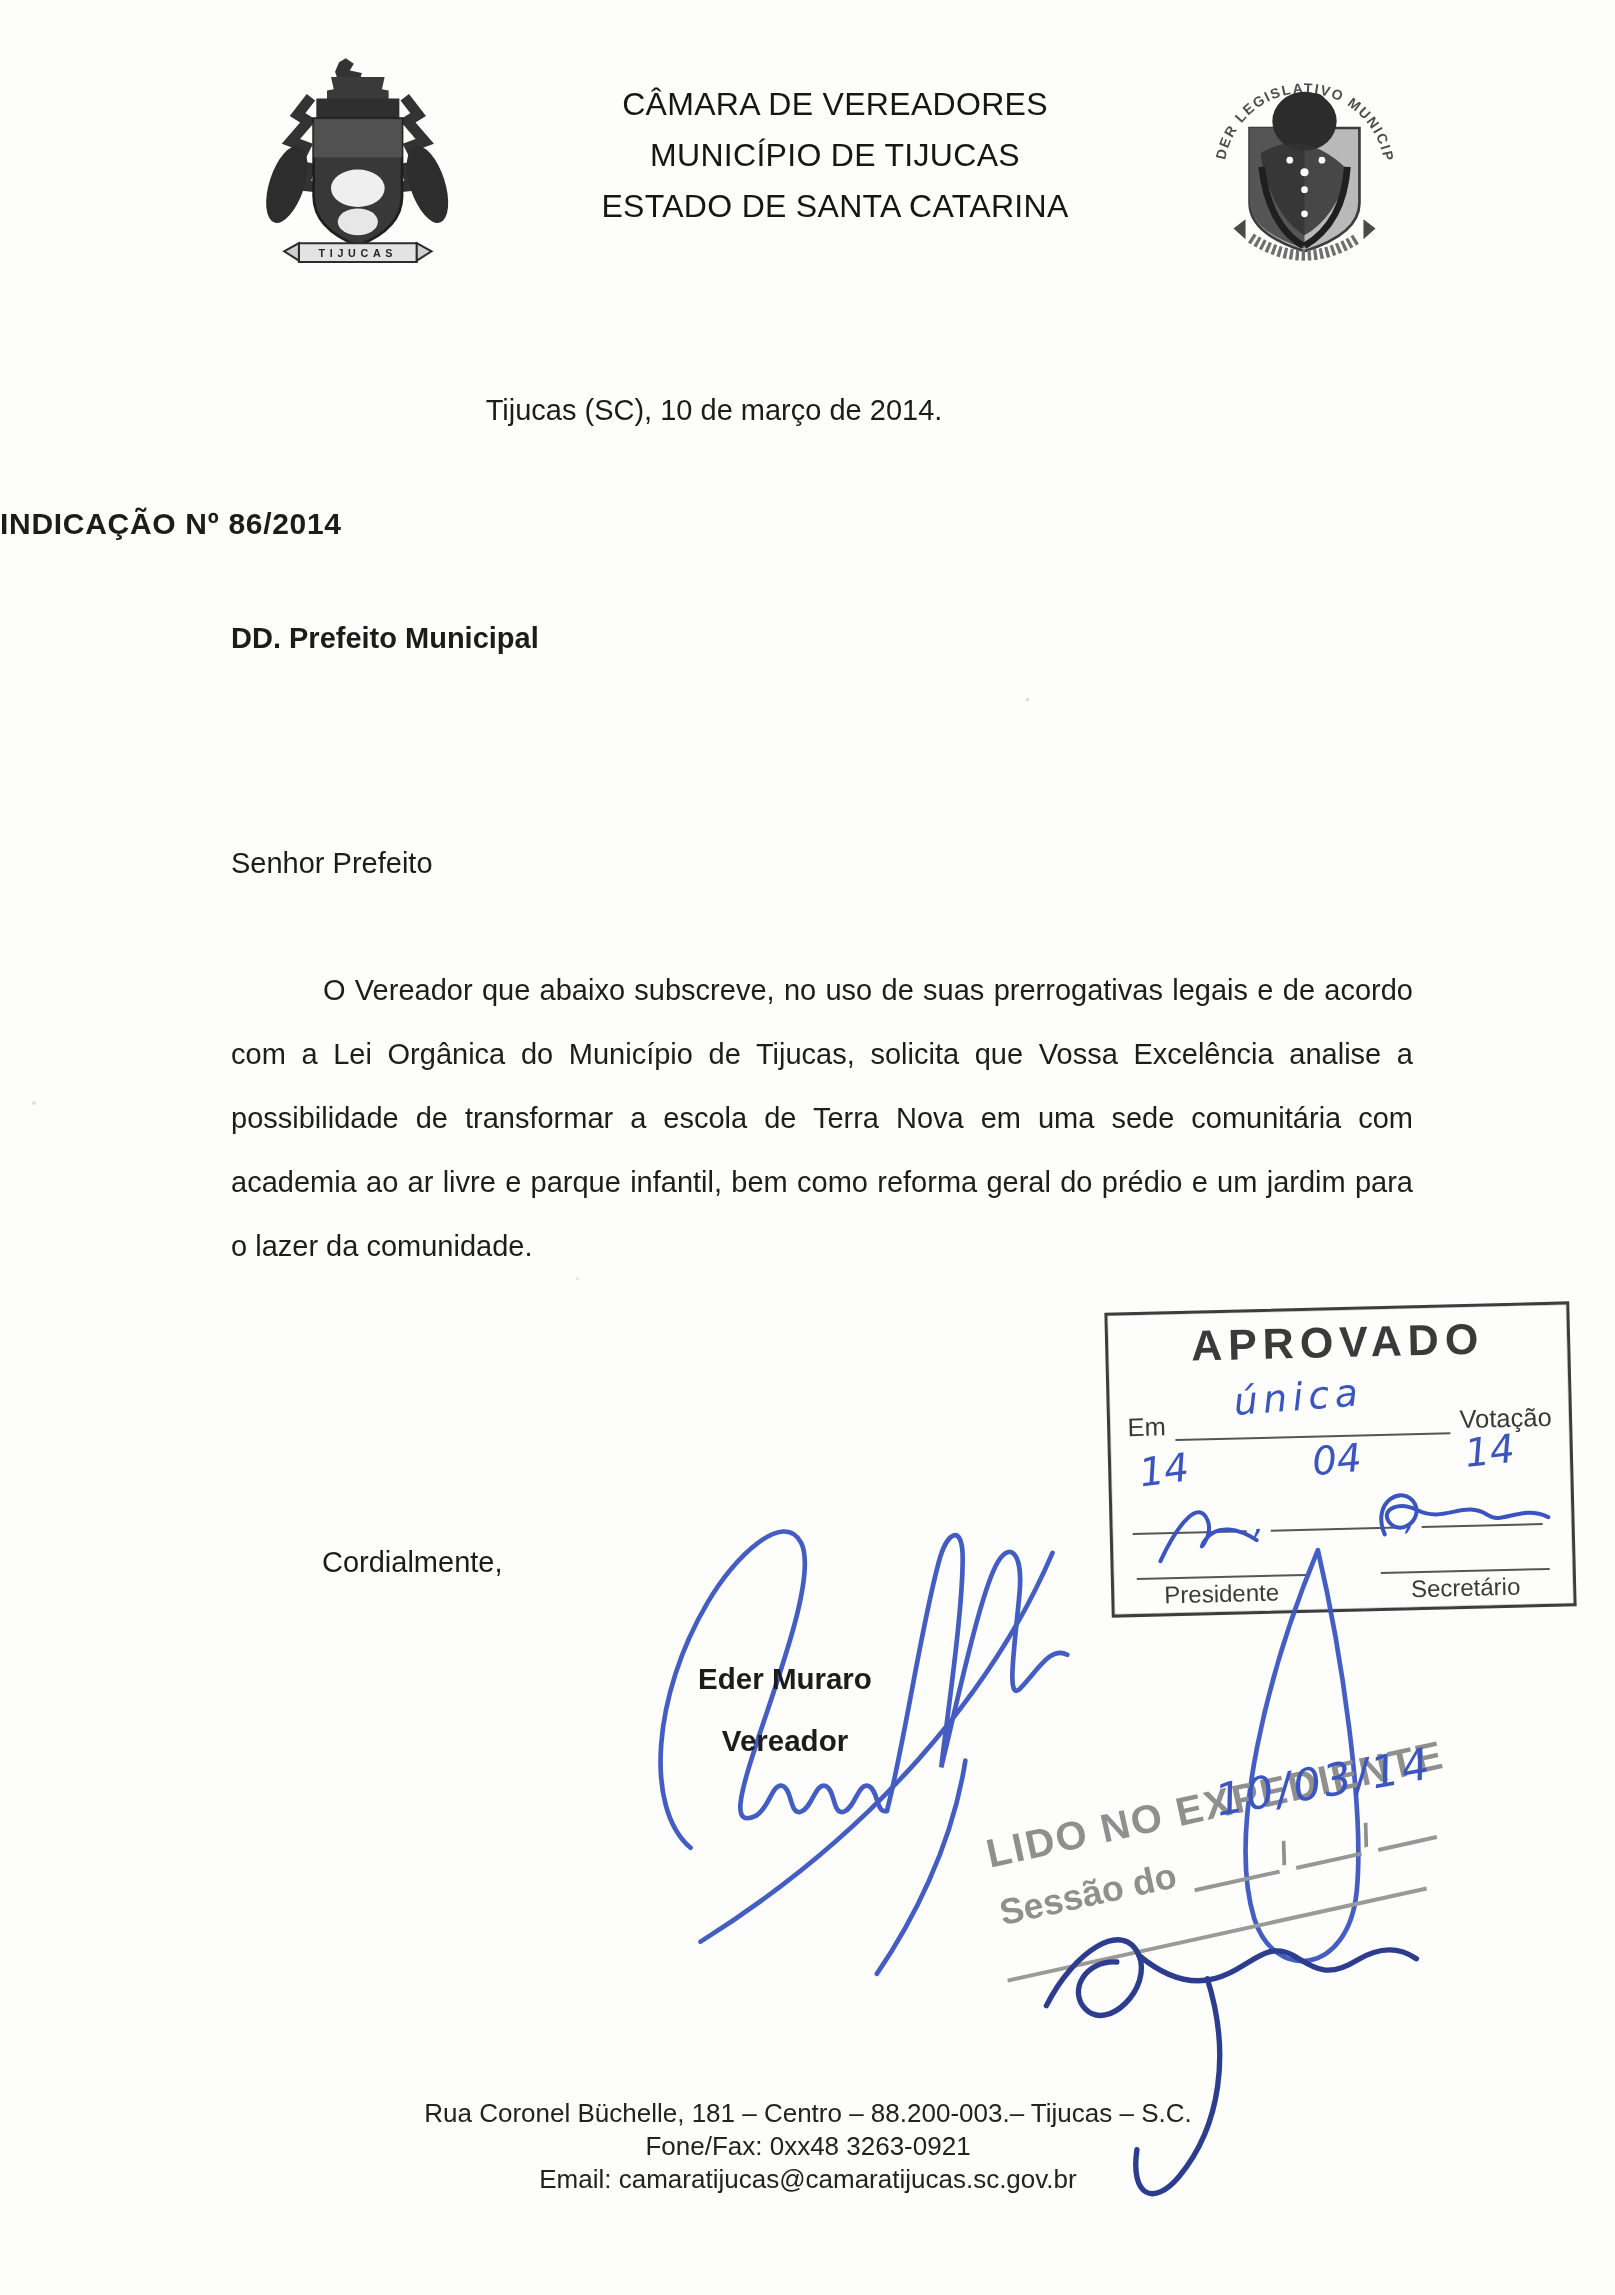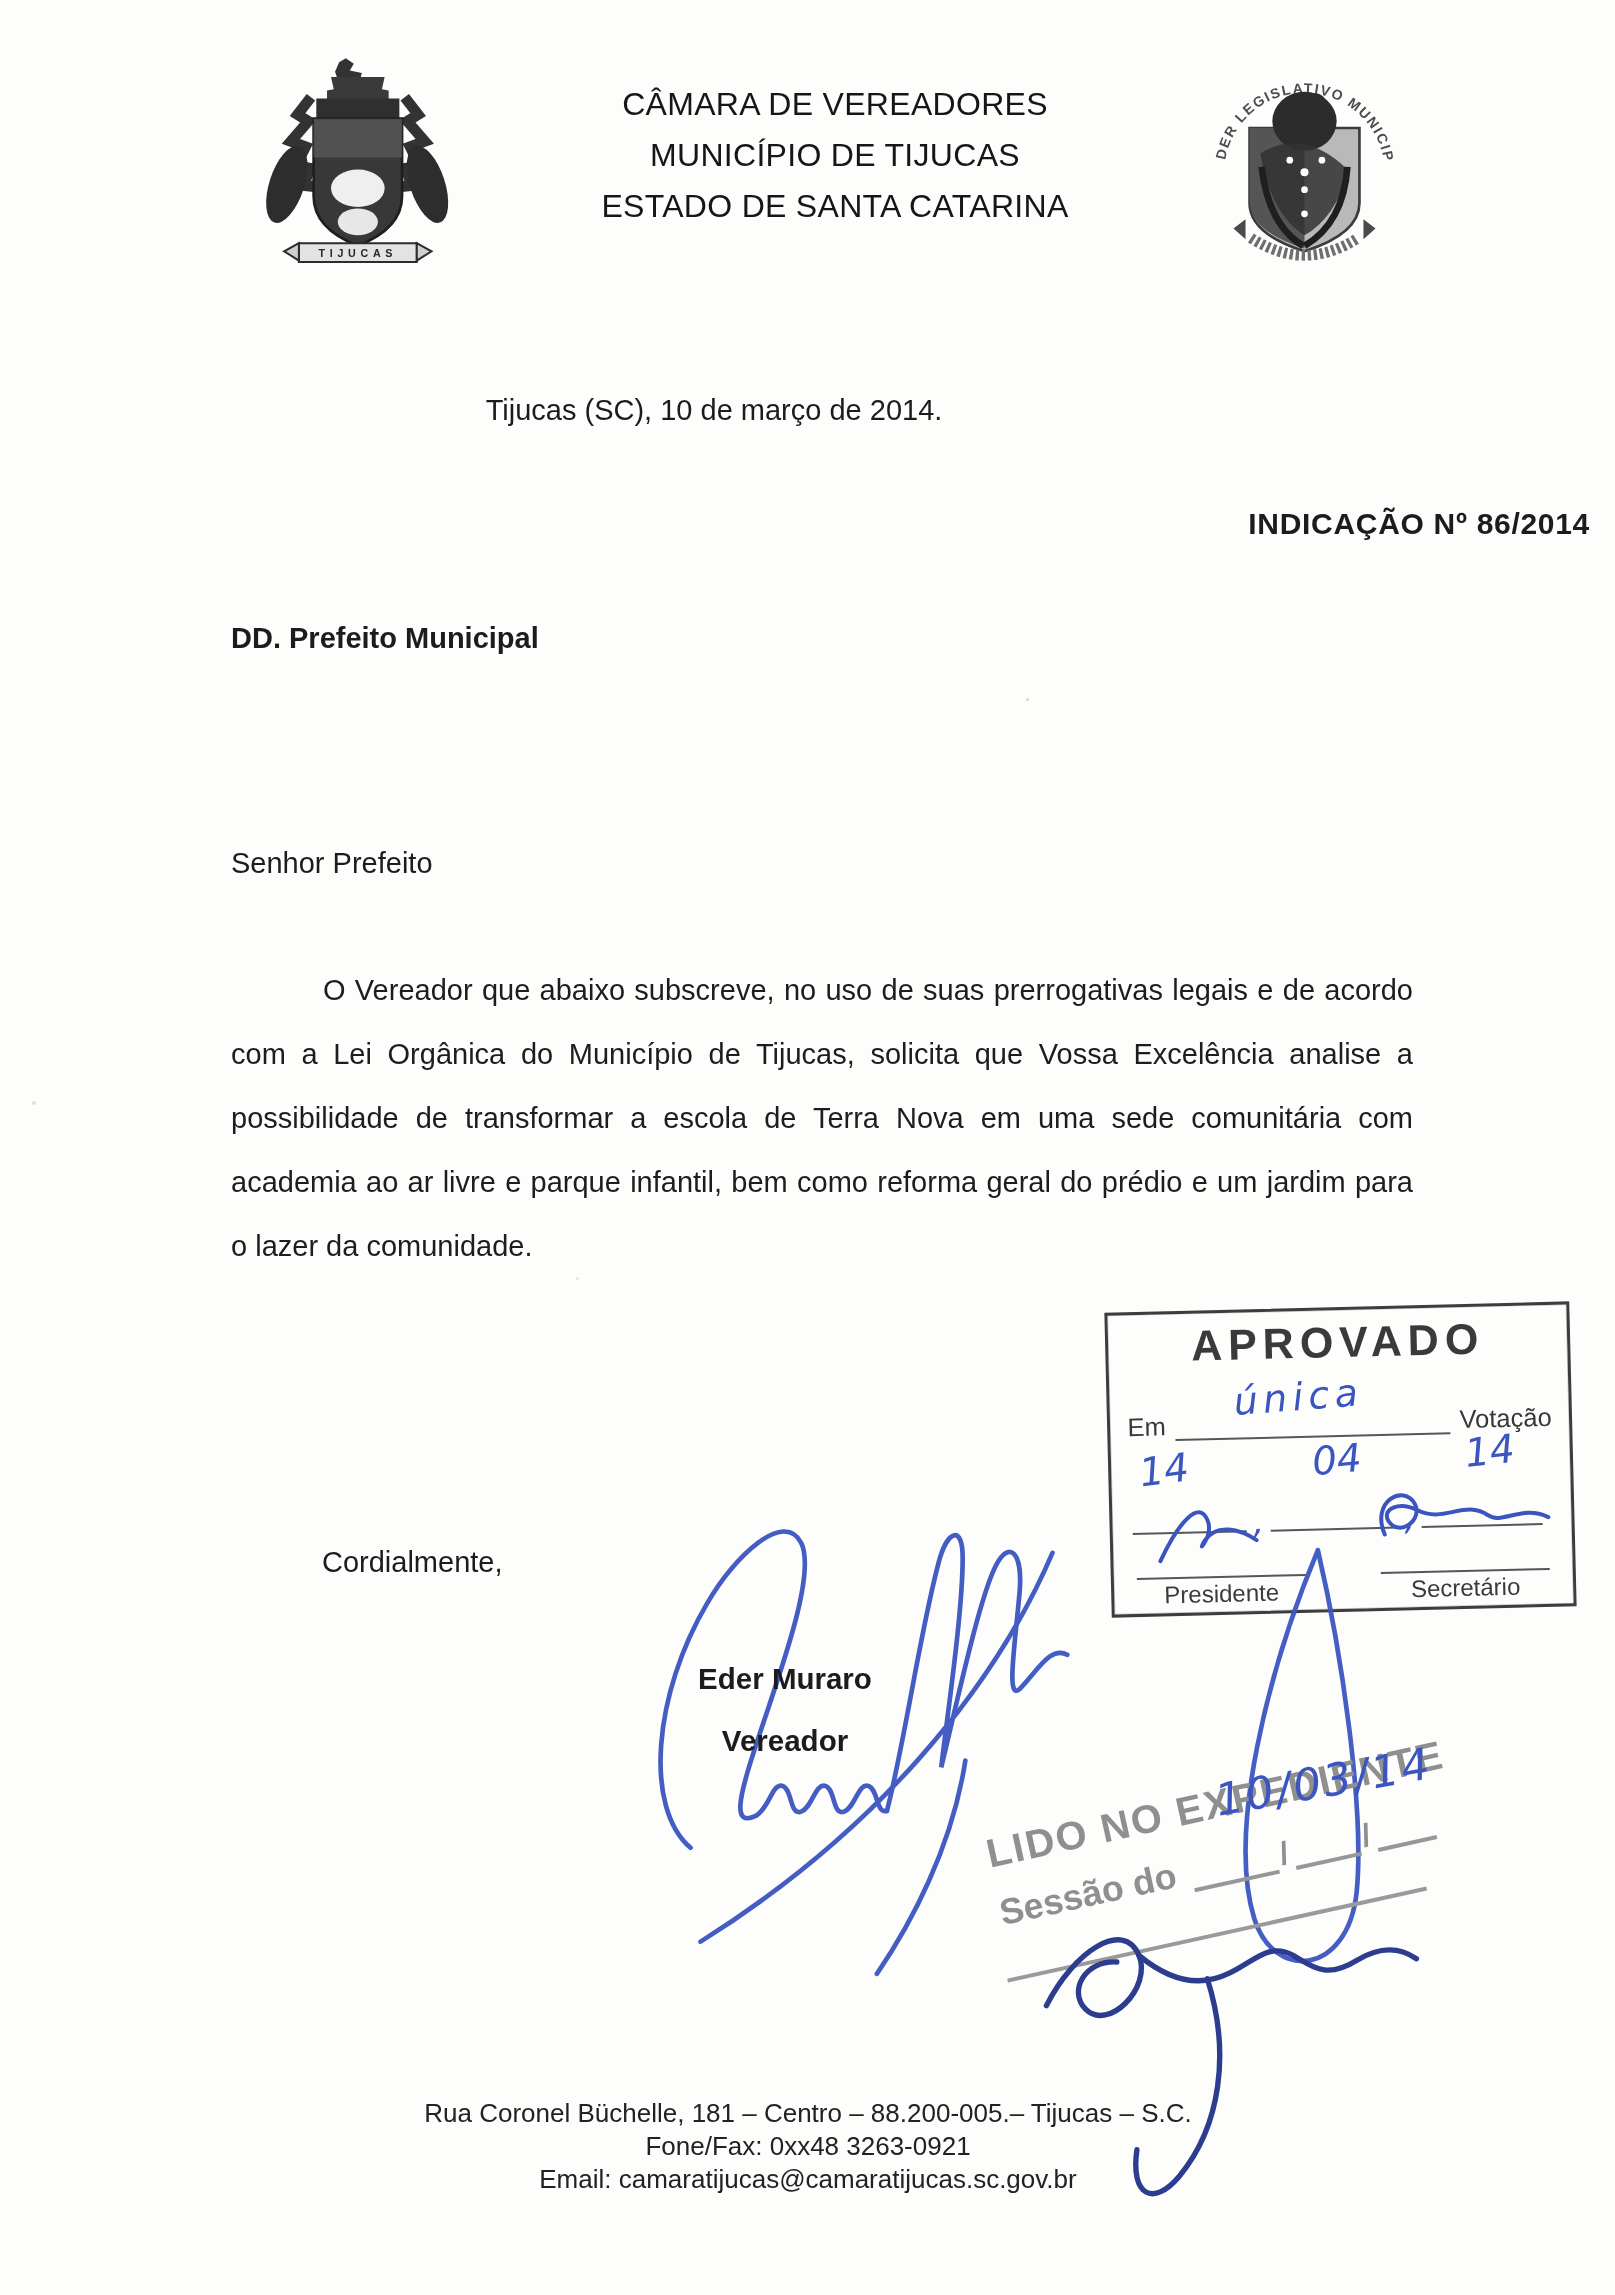--- a/index.html
+++ b/index.html
@@ -7,21 +7,21 @@
     position:relative;width:1616px;height:2295px;margin:0 auto;
     background:#fdfdfc;overflow:hidden;
     font-family:"Liberation Sans",sans-serif;color:#1c1c1c;
   }
   .abs{position:absolute;}
   
   .org-block{left:496px;top:79px;width:678px;text-align:center;
     font-weight:normal;font-size:32px;line-height:51px;color:#161616;letter-spacing:0.3px;}
   
   .dateline{left:0;top:394px;width:1428px;text-align:center;font-weight:normal;font-size:29px;}
-  .doc-title{left:0;top:507px;width:1590px;text-align:right;font-weight:bold;font-size:30px;letter-spacing:0.7px;}
+  .doc-title{left:0;top:507px;width:1590px;text-align:left;font-weight:bold;font-size:30px;letter-spacing:0.7px;}
   
   .addressee{left:231px;top:607px;font-weight:bold;font-size:29px;line-height:62px;}
   .salutation{left:231px;top:847px;font-size:29px;}
   
   .body-par{left:231px;top:958px;width:1182px;font-size:29px;line-height:64px;
     text-align:justify;text-indent:92px;color:#1d1d1d;}
   .justif{left:322px;top:1390px;font-size:29px;}
   .justif b{font-weight:bold;}
   .closing{left:322px;top:1546px;font-size:29px;}
   .signer{left:597px;top:1662px;width:376px;text-align:center;font-weight:bold;font-size:29.5px;}
@@ -193,21 +193,21 @@
 
   <svg class="abs" style="left:966px;top:1811px" width="496" height="416" viewBox="0 0 740 620">
     <g fill="none" stroke="#2c3c8f" stroke-width="8" stroke-linecap="round">
       <path d="M120 290 C 160 210, 235 160, 258 215 C 278 263, 212 330, 178 295 C 152 268, 178 222, 225 225"></path>
       <path d="M258 215 C 300 250, 345 265, 392 242 C 430 224, 452 195, 488 215 C 516 231, 536 252, 584 222 C 620 200, 650 205, 672 220"></path>
       <path d="M360 250 C 395 360, 380 470, 318 545 C 280 590, 245 575, 255 505"></path>
     </g>
   </svg>
 
   <div class="abs footer">
-    <div>Rua Coronel Büchelle, 181 – Centro – 88.200-005.– Tijucas – S.C.</div>
+    <div>Rua Coronel Büchelle, 181 – Centro – 88.200-003.– Tijucas – S.C.</div>
     <div>Fone/Fax: 0xx48 3263-0921</div>
     <div>Email: camaratijucas@camaratijucas.sc.gov.br</div>
   </div>
 
   <div class="speck" style="left:32px;top:1101px;width:4px;height:4px;opacity:.4"></div>
   <div class="speck" style="left:1026px;top:698px;width:3.4px;height:3.4px;opacity:.55"></div>
   <div class="speck" style="left:576px;top:1277px;width:3.4px;height:3.4px;opacity:.35"></div>
 
 </div>
 

